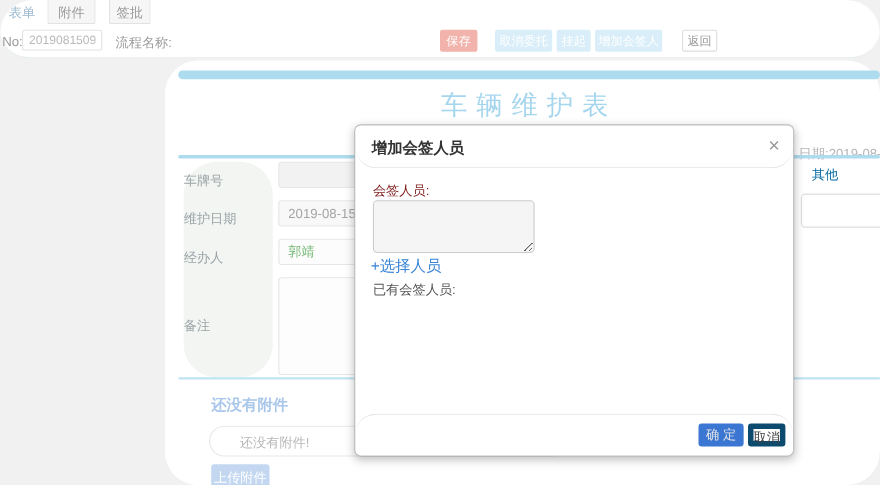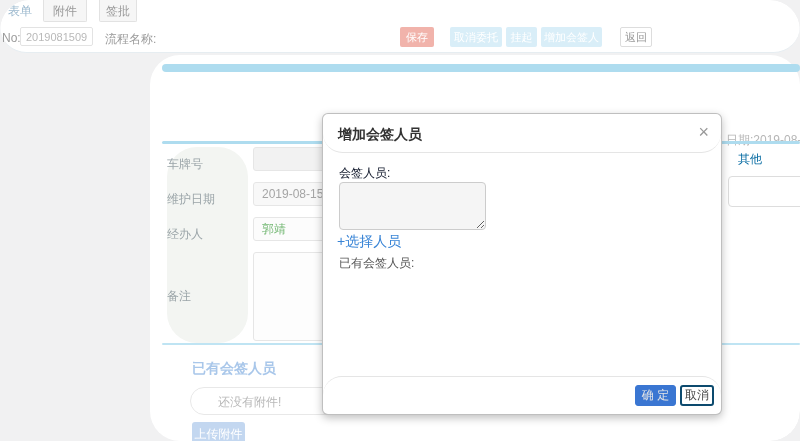--- a/index.html
+++ b/index.html
@@ -58,28 +58,28 @@
   .divider2 { position:absolute; left:162px; top:343px; width:638px; height:2px; background:#bfe4f3; }
   .attach-title { position:absolute; left:192px; top:360px; font-size:14px; font-weight:bold; color:#a9c7ea; }
   .attach-box { position:absolute; left:190px; top:387px; width:325px; height:28px; border:1px solid #e8e8e8; background:#ffffff; line-height:28px; padding-left:27px; font-size:12px; color:#b8b8b8; }
   .upload-btn { position:absolute; left:192px; top:422px; width:53px; height:24px; background:#c3d7f0; border:none; border-radius:3px; color:#ffffff; font-size:12px; cursor:pointer; font-family:"Liberation Sans", sans-serif; }
 
   
   .modal { position:absolute; left:322px; top:113px; width:400px; height:302px; background:#ffffff; border:1px solid rgba(0,0,0,0.25); border-radius:6px; box-shadow:0 3px 9px rgba(0,0,0,0.25); }
   .modal-header { position:absolute; left:0; top:0; width:100%; height:39px; border-bottom:1px solid #e5e5e5; }
   .modal-title { position:absolute; left:15px; top:12px; font-size:14px; font-weight:bold; color:#333333; }
   .modal-close { position:absolute; right:12px; top:8px; font-size:18px; color:#999999; cursor:pointer; line-height:20px; }
-  .m-field-label { position:absolute; left:16px; top:51px; font-size:12px; color:#0f172a; }
+  .m-field-label { position:absolute; left:16px; top:51px; font-size:12px; color:#7f1d1d; }
   .m-textarea { position:absolute; left:16px; top:68px; width:147px; height:48px; background:#f5f5f5; border:1px solid #cccccc; border-radius:4px; resize:both; font-family:"Liberation Sans", sans-serif; }
   .m-select-link { position:absolute; left:14px; top:119px; font-size:14px; color:#3884d6; cursor:pointer; }
   .m-existing-label { position:absolute; left:16px; top:141px; font-size:12px; color:#555555; }
   .modal-footer { position:absolute; left:0; bottom:0; width:100%; height:38px; border-top:1px solid #e5e5e5; }
   .m-btn { position:absolute; top:8px; height:21px; border-radius:3px; font-size:12px; cursor:pointer; font-family:"Liberation Sans", sans-serif; }
   .m-ok { right:45px; width:41px; background:#3a76d2; border:1px solid #3a76d2; color:#e5e5e5; }
-  .m-cancel { right:7px; width:34px; background:#ffffff; border:2px solid #0c4a6e; color:#444444; }
+  .m-cancel { right:7px; width:34px; background:#ffffff; border:5px solid #0c4a6e; color:#444444; }
 </style>
 </head>
 <body>
 
 <div class="screen">
 
   <div class="topband">
     <div class="tab tab1 active">表单</div>
     <div class="tab tab2 inactive">附件</div>
     <div class="tab tab3 inactive">签批</div>
@@ -90,38 +90,39 @@
 
     <button class="tb-btn btn-save">保存</button>
     <button class="tb-btn btn-canceldel">取消委托</button>
     <button class="tb-btn btn-suspend">挂起</button>
     <button class="tb-btn btn-addcs">增加会签人</button>
     <button class="tb-btn btn-back">返回</button>
   </div>
 
   <div class="panel"></div>
   <div class="blue-bar"></div>
+  <div class="form-title">车辆维护表</div>
   <div class="date-text">日期:2019-08-15</div>
   <div class="blue-line"></div>
 
   <div class="label-col"></div>
   <div class="f-label row1-label">车牌号</div>
   <input class="f-input row1-input" type="text" value="" style="">
   <div class="f-label row2-label">维护日期</div>
   <input class="f-input row2-input" type="text" value="2019-08-15" style="">
   <div class="f-label row3-label">经办人</div>
   <input class="f-input row3-input" type="text" value="郭靖" style="">
   <div class="f-label row4-label">备注</div>
   <textarea class="f-textarea" style=""></textarea>
 
   <div class="other-link">其他</div>
   <div class="right-input"></div>
 
   <div class="divider2"></div>
-  <div class="attach-title">已有会签人员</div>
+  <div class="attach-title">还没有附件</div>
   <div class="attach-box">还没有附件!</div>
   <button class="upload-btn">上传附件</button>
 
   <div class="modal">
     <div class="modal-header">
       <span class="modal-title">增加会签人员</span>
       <span class="modal-close">×</span>
     </div>
     <div class="m-field-label">会签人员:</div>
     <textarea class="m-textarea" style=""></textarea>

